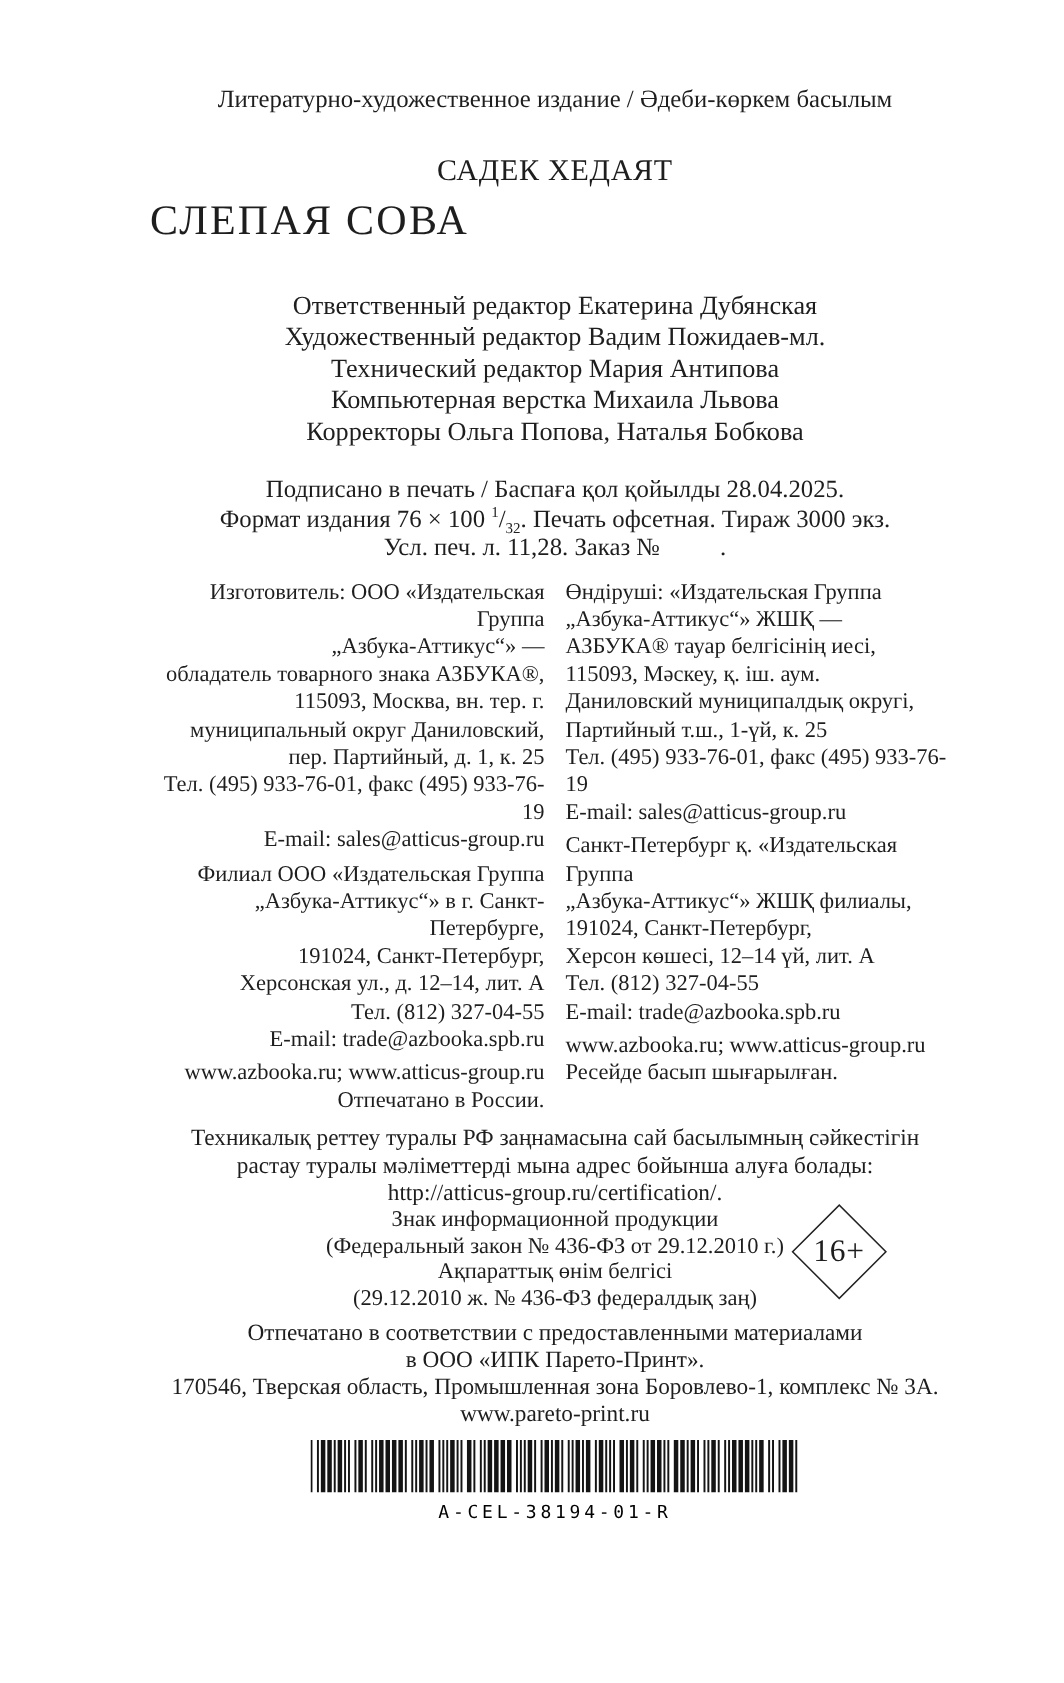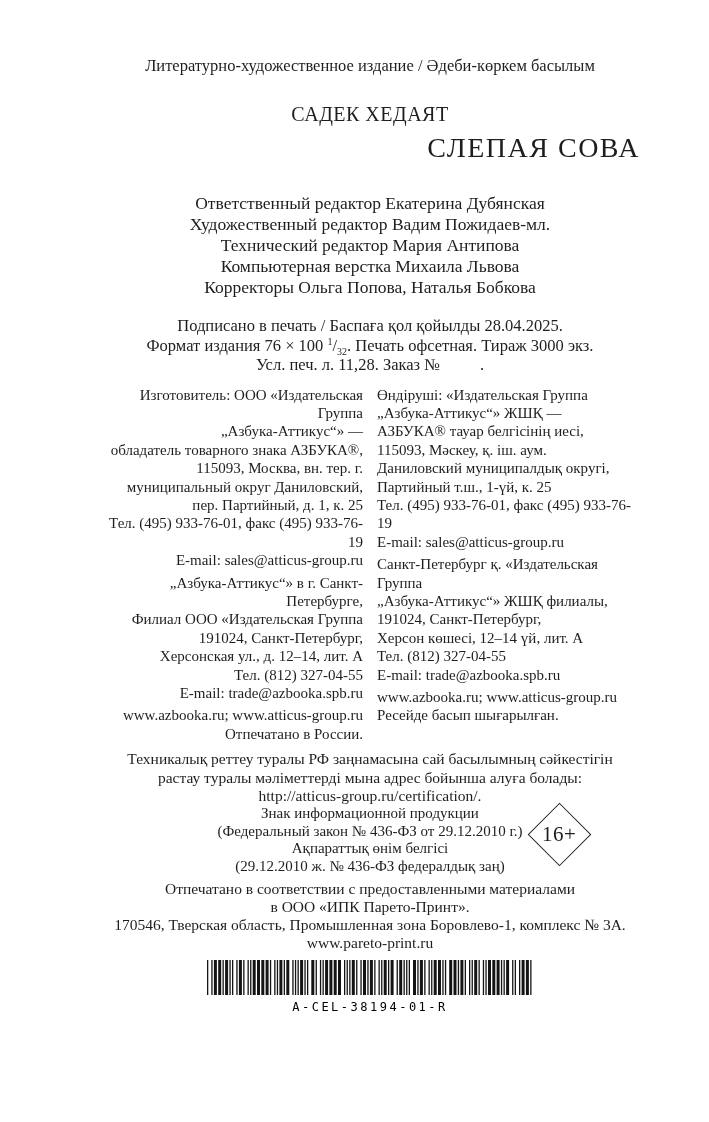--- a/index.html
+++ b/index.html
@@ -6,21 +6,21 @@
   html,body { background:#ffffff; }
   body {
     width:709px; height:1122px; position:relative; overflow:hidden;
     font-family:"Liberation Serif", serif; color:#1e1e1e;
   }
   .content { position:relative; margin-left:100px; width:540px; padding-top:55px; }
 
   .edition-line { font-size:16.5px; line-height:21px; text-align:center; }
 
   .author { font-size:20px; line-height:24px; letter-spacing:0.5px; text-align:center; margin-top:26px; }
-  .book-title { font-size:28px; line-height:34px; letter-spacing:1.5px; text-align:right; margin-top:5px; }
+  .book-title { font-size:28px; line-height:34px; letter-spacing:1.5px; text-align:left; margin-top:5px; }
 
   .staff { font-size:17.5px; line-height:21px; text-align:center; margin-top:28px; }
 
   .print-info { font-size:16.5px; line-height:19.5px; text-align:center; margin-top:18px; }
   .print-info sup { font-size:10px; vertical-align:super; line-height:0; }
   .print-info sub { font-size:10px; vertical-align:sub; line-height:0; }
   .order-gap { display:inline-block; width:40px; }
 
   .columns { display:flex; gap:14px; margin-top:11px; font-size:15px; line-height:18.4px; }
   .col { flex:1; }
@@ -79,22 +79,22 @@
           <div>Изготовитель: ООО «Издательская Группа</div>
           <div>„Азбука-Аттикус“» —</div>
           <div>обладатель товарного знака АЗБУКА®,</div>
           <div>115093, Москва, вн. тер. г.</div>
           <div>муниципальный округ Даниловский,</div>
           <div>пер. Партийный, д. 1, к. 25</div>
           <div>Тел. (495) 933-76-01, факс (495) 933-76-19</div>
           <div>E-mail: sales@atticus-group.ru</div>
         </div>
       <div class="block2">
+          <div>Филиал ООО «Издательская Группа</div>
           <div>„Азбука-Аттикус“» в г. Санкт-Петербурге,</div>
-          <div>Филиал ООО «Издательская Группа</div>
           <div>191024, Санкт-Петербург,</div>
           <div>Херсонская ул., д. 12–14, лит. А</div>
           <div>Тел. (812) 327-04-55</div>
           <div>E-mail: trade@azbooka.spb.ru</div>
         </div>
       <div class="block3">
           <div>www.azbooka.ru; www.atticus-group.ru</div>
           <div>Отпечатано в России.</div>
         </div>
     </div>

